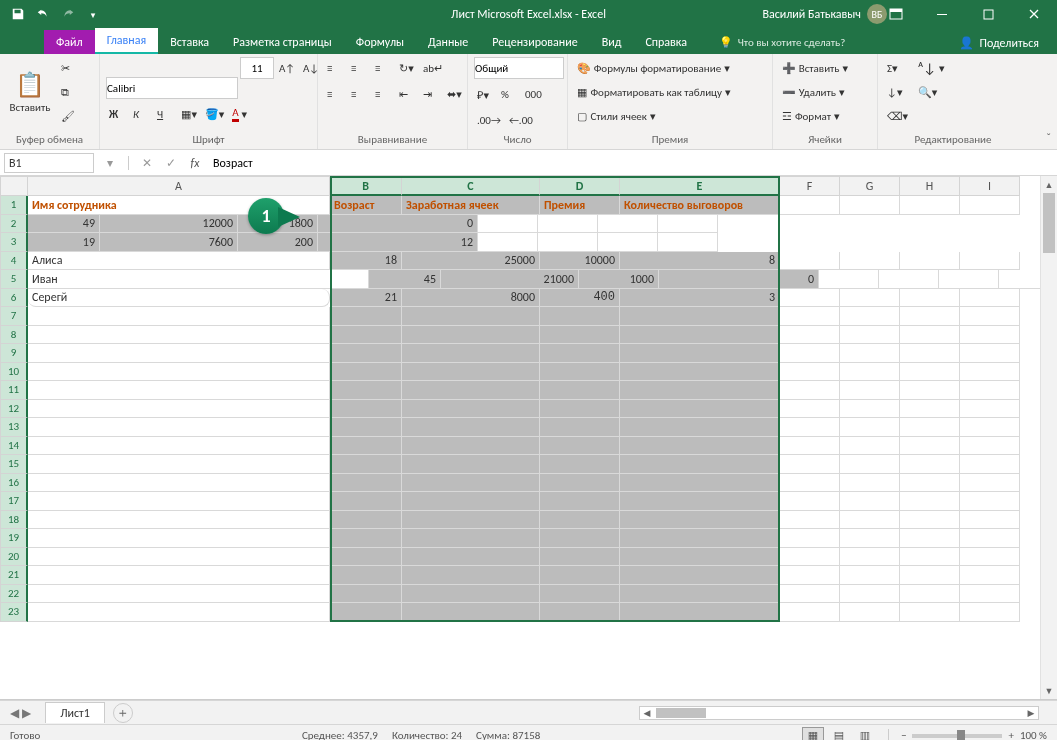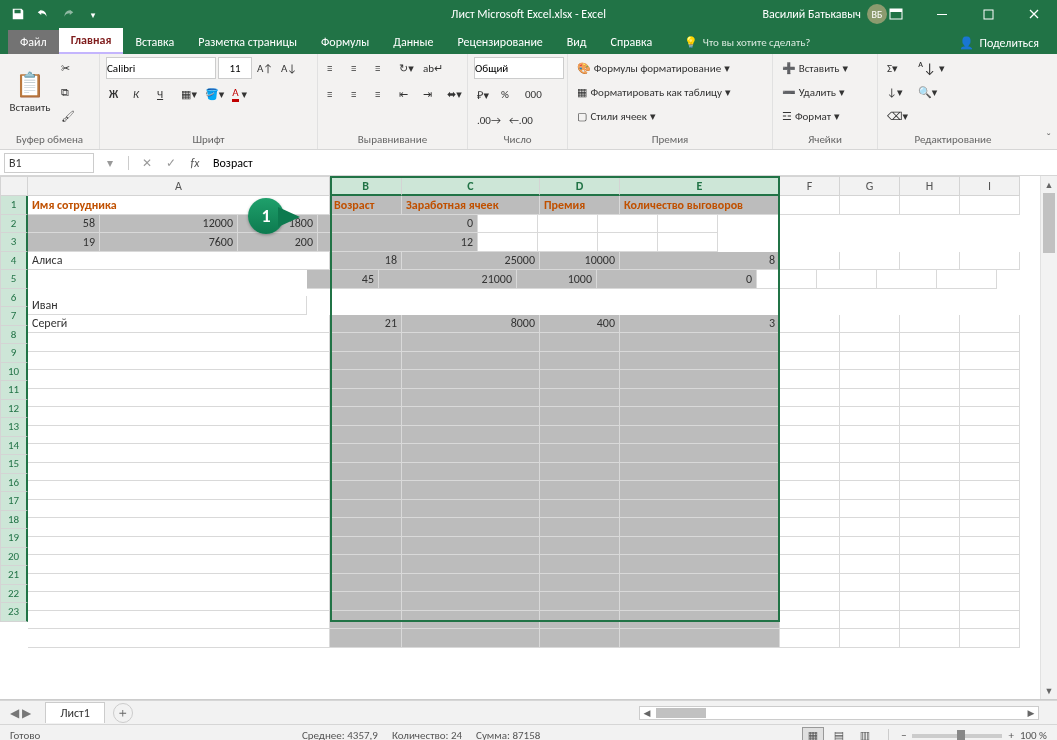--- a/index.html
+++ b/index.html
@@ -11,22 +11,22 @@
 .titlebar .qat .qat-btn { width: 24px; height: 24px; display:flex; align-items:center; justify-content:center; cursor: pointer; color:#fff; }
 .titlebar .title { position:absolute; left:50%; transform:translateX(-50%); font-size: 12px; }
 .titlebar .user { position:absolute; right: 170px; display:flex; align-items:center; gap: 6px; font-size:12px; }
 .titlebar .avatar { width:20px; height:20px; border-radius:50%; background:#8c9b6f; display:flex; align-items:center; justify-content:center; font-size:10px;}
 .titlebar .winctrls { position:absolute; right: 0; display:flex; }
 .titlebar .winbtn { width: 46px; height:28px; display:flex; align-items:center; justify-content:center; color:#fff; }
 
 
 .tabstrip { background: #217346; height: 26px; display:flex; align-items:flex-end; padding-left: 8px; color:#fff; font-size:12px; }
 .tabstrip .tab { padding: 5px 12px; cursor:pointer; }
-.tabstrip .tab[data-name="file-tab"] { background:#737373; }
-.tabstrip .tab.active { background:#fff; color:#7f1d1d; font-weight:700; border-bottom:2px solid #c4b5fd;}
+.tabstrip .tab[data-name="file-tab"] { background:#a21caf;margin-left:36px; }
+.tabstrip .tab.active { background:#fff; color:#3b82f6; font-weight:400; border-bottom:2px solid #14b8a6;}
 .tabstrip .tellme { margin-left: 10px; display:flex; align-items:center; gap:5px; color:#d8e9de; font-size:11px; padding:5px 10px;}
 .tabstrip .share { position:absolute; right:10px; display:flex; align-items:center; gap:5px; color:#fff; font-size:12px; padding:4px 8px;}
 
 
 .ribbon { background:#f3f2f1; border-bottom:1px solid #d6d6d6; height: 96px; display:flex; position:relative; }
 .ribbon .group { border-right:1px solid #e1e1e1; padding: 3px 6px 1px 6px; display:flex; flex-direction:column; justify-content:space-between; }
 .ribbon .group .controls { display:flex; gap:4px; align-items:flex-start; flex:1; }
 .ribbon .group .label { text-align:center; font-size:11px; color:#666; padding:2px 0; border-top:0; position:relative;}
 .ribbon .big-btn { display:flex; flex-direction:column; align-items:center; justify-content:center; width:48px; height:68px; font-size:11px; cursor:pointer; }
 .ribbon .big-btn .ic { font-size:24px; height:32px; display:flex; align-items:center; }
@@ -181,21 +181,21 @@
         <div class="sm" data-name="copy-icon">⧉</div>
         <div class="sm" data-name="format-painter-icon">🖌</div>
       </div>
     </div>
     <div class="label" data-name="group-clipboard-label">Буфер обмена</div>
   </div>
 
   <div class="group group-font" data-name="group-font" style="width:218px">
     <div class="controls">
       <div class="row">
-        <input class="font-sel" style="width: 110px;" data-name="font-name-select" value="Calibri">
+        <input class="font-sel" style="width: 132px; margin-top: 20px;" data-name="font-name-select" value="Calibri">
         <input class="font-sel" style="width: 34px; text-align: center;" data-name="font-size-select" value="11">
         <div class="sm toggle" data-name="increase-font-icon">A↑</div>
         <div class="sm toggle" data-name="decrease-font-icon">A↓</div>
       </div>
       <div class="row">
         <div class="sm toggle" style="font-weight:bold" data-name="bold-button">Ж</div>
         <div class="sm toggle" style="font-style:italic" data-name="italic-button">К</div>
         <div class="sm toggle" style="text-decoration:underline" data-name="underline-button">Ч</div>
         <div class="sm" data-name="borders-icon">▦▾</div>
         <div class="sm" data-name="fill-color-icon">🪣▾</div>
@@ -337,21 +337,21 @@
         <div class="cell header-cell selected" data-name="cell-B1" style="width: 72px;">Возраст</div>
         <div class="cell header-cell selected" data-name="cell-C1" style="width: 138px;">Заработная ячеек</div>
         <div class="cell header-cell selected" data-name="cell-D1" style="width: 80px;">Премия</div>
         <div class="cell header-cell selected" data-name="cell-E1" style="width: 160px;">Количество выговоров</div>
         <div class="cell" data-name="cell-F1" style="width: 60px;"></div>
         <div class="cell" data-name="cell-G1" style="width: 60px;"></div>
         <div class="cell" data-name="cell-H1" style="width: 60px;"></div>
         <div class="cell" data-name="cell-I1" style="width: 60px;"></div>
       </div>
       <div class="cell-row">
-        <div class="cell num selected" data-name="cell-B2" style="width: 72px;">58</div>
+        <div class="cell num selected" data-name="cell-B2" style="width: 72px;">49</div>
         <div class="cell num selected" data-name="cell-C2" style="width: 138px;">12000</div>
         <div class="cell num selected" data-name="cell-D2" style="width: 80px;">1800</div>
         <div class="cell num selected" data-name="cell-E2" style="width: 160px;">0</div>
         <div class="cell" data-name="cell-F2" style="width: 60px;"></div>
         <div class="cell" data-name="cell-G2" style="width: 60px;"></div>
         <div class="cell" data-name="cell-H2" style="width: 60px;"></div>
         <div class="cell" data-name="cell-I2" style="width: 60px;"></div>
       </div>
       <div class="cell-row">
         <div class="cell num selected" data-name="cell-B3" style="width: 72px;">19</div>
@@ -368,35 +368,35 @@
         <div class="cell num selected" data-name="cell-B4" style="width: 72px;">18</div>
         <div class="cell num selected" data-name="cell-C4" style="width: 138px;">25000</div>
         <div class="cell num selected" data-name="cell-D4" style="width: 80px;">10000</div>
         <div class="cell num selected" data-name="cell-E4" style="width: 160px;">8</div>
         <div class="cell" data-name="cell-F4" style="width: 60px;"></div>
         <div class="cell" data-name="cell-G4" style="width: 60px;"></div>
         <div class="cell" data-name="cell-H4" style="width: 60px;"></div>
         <div class="cell" data-name="cell-I4" style="width: 60px;"></div>
       </div>
       <div class="cell-row">
-        <div class="cell" data-name="cell-A5" style="width: 279px; margin-top: 26px;">Иван</div>
+        <div class="cell" data-name="cell-A5" style="width: 341px;">Иван</div>
         <div class="cell num selected" data-name="cell-B5" style="width: 72px;">45</div>
         <div class="cell num selected" data-name="cell-C5" style="width: 138px;">21000</div>
         <div class="cell num selected" data-name="cell-D5" style="width: 80px;">1000</div>
         <div class="cell num selected" data-name="cell-E5" style="width: 160px;">0</div>
         <div class="cell" data-name="cell-F5" style="width: 60px;"></div>
         <div class="cell" data-name="cell-G5" style="width: 60px;"></div>
         <div class="cell" data-name="cell-H5" style="width: 60px;"></div>
         <div class="cell" data-name="cell-I5" style="width: 60px;"></div>
       </div>
       <div class="cell-row">
-        <div class="cell" data-name="cell-A6" style="width: 302px;">Серегй</div>
+        <div class="cell" data-name="cell-A6" style="width: 302px; border-radius: 8px;">Серегй</div>
         <div class="cell num selected" data-name="cell-B6" style="width: 72px;">21</div>
         <div class="cell num selected" data-name="cell-C6" style="width: 138px;">8000</div>
-        <div class="cell num selected" data-name="cell-D6" style="width: 80px;">400</div>
+        <div class="cell num selected" data-name="cell-D6" style="width: 80px; font-family: Liberation Mono, monospace;">400</div>
         <div class="cell num selected" data-name="cell-E6" style="width: 160px;">3</div>
         <div class="cell" data-name="cell-F6" style="width: 60px;"></div>
         <div class="cell" data-name="cell-G6" style="width: 60px;"></div>
         <div class="cell" data-name="cell-H6" style="width: 60px;"></div>
         <div class="cell" data-name="cell-I6" style="width: 60px;"></div>
       </div>
       <div class="cell-row">
         <div class="cell" data-name="cell-A7" style="width: 302px;"></div>
         <div class="cell selected" data-name="cell-B7" style="width: 72px;"></div>
         <div class="cell selected" data-name="cell-C7" style="width: 138px;"></div>

